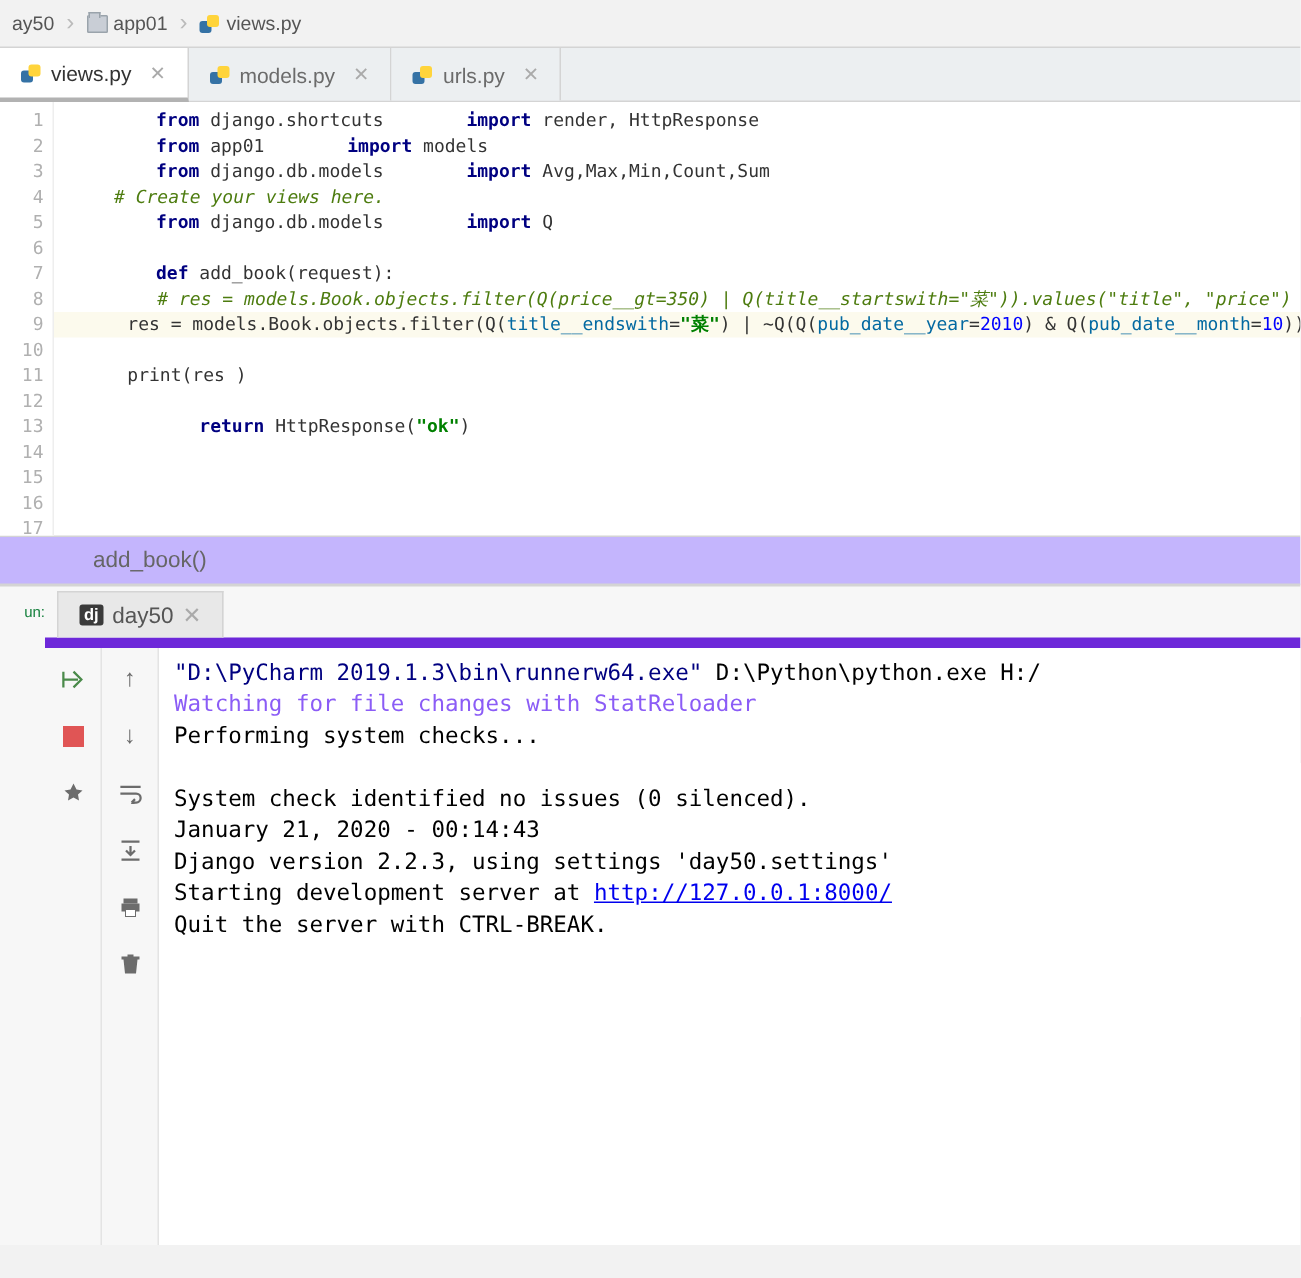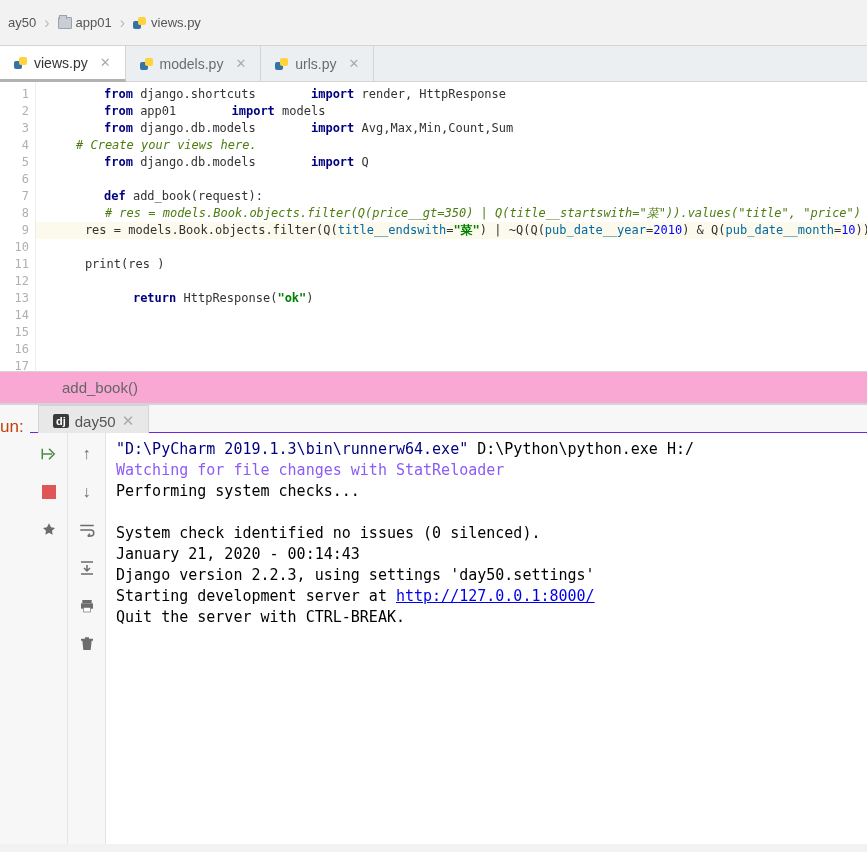--- a/index.html
+++ b/index.html
@@ -1,17 +1,17 @@
 <!DOCTYPE html>
 <html><head>
 <meta charset="utf-8">
 <style>
 * { margin: 0; padding: 0; box-sizing: border-box; }
 body { font-family: "Segoe UI", Arial, sans-serif; font-size: 12px; background: #f2f2f2; color: #333; overflow: hidden; width: 867px; height: 852px; }
-.breadcrumbs { height: 46px; background: #f2f2f2; border-bottom: 1px solid #d4d4d4; display: flex; align-items: center; padding: 0 4px; font-size: 13px; color: #555; }
+.breadcrumbs { height: 32px; background: #f2f2f2; border-bottom: 1px solid #d4d4d4; display: flex; align-items: center; padding: 0 4px; font-size: 13px; color: #555; }
 .breadcrumbs .sep { color: #bbb; margin: 0 4px; font-size: 16px; }
 .breadcrumbs .crumb { display: flex; align-items: center; gap: 4px; padding: 2px 4px; }
 .ico-folder { width: 14px; height: 12px; background: #c9ced6; border-radius: 1px; position: relative; display: inline-block; border: 1px solid #9aa3ab; }
 .ico-folder:before { content:""; position:absolute; top:-3px; left:0; width:6px; height:3px; background:#c9ced6; border:1px solid #9aa3ab; border-bottom:none; }
 .ico-py { width:14px; height:14px; display:inline-block; position:relative; }
 .ico-py:before { content:""; position:absolute; left:0; top:5px; width:8px; height:8px; background:#3572A5; border-radius:2px; }
 .ico-py:after { content:""; position:absolute; left:5px; top:1px; width:8px; height:8px; background:#FFD43B; border-radius:2px; }
 .tabs { height: 36px; background: #eceff1; border-bottom: 1px solid #d4d4d4; display:flex; align-items:stretch; }
 .tab { display:flex; align-items:center; gap:6px; padding:0 14px; border-right:1px solid #d4d4d4; color:#6b6b6b; font-size:14px; cursor:pointer; background:#eceff1; }
 .tab.active { background:#fff; color:#333; border-bottom:3px solid #b2b2b2; margin-bottom:-1px; }
@@ -19,24 +19,24 @@
 .editor-wrap { display:flex; height: calc(100% - 28px - 36px); flex-direction:column; }
 .editor { display:flex; height: 290px; background:#fff; border-bottom:1px solid #d4d4d4; }
 .gutter { width:36px; background:#fff; color:#b0b0b0; text-align:right; padding:4px 6px 4px 0; font-family:Consolas,monospace; font-size:12px; line-height:17px; border-right:1px solid #eee; user-select:none; }
 .code { flex:1; padding:4px 0 4px 20px; font-family:Consolas,monospace; font-size:12px; line-height:17px; white-space:pre; overflow:hidden; }
 .kw { color:#000080; font-weight:bold;margin-left:48px; }
 .str { color:#008000; font-weight:bold; }
 .cmt { color:#4d7c0f; font-style:italic;margin-left:20px; }
 .num { color:#0000ff; }
 .id2 { color:#0369a1; }
 .hl-line { background:#fcfaed; display:block; margin-left:-20px; padding-left:20px; }
-.crumb-bar { height:32px; border-bottom:1px solid #d4d4d4; display:flex; align-items:center; padding-left:62px; font-size:15px; color:#666; background:#f9a8d4; }
+.crumb-bar { height:32px; border-bottom:1px solid #d4d4d4; display:flex; align-items:center; padding-left:62px; font-size:15px; color:#666; background:#c4b5fd; }
 .run-panel { display:flex; height:440px; background:#f7f7f7; border-top:1px solid #d4d4d4; }
-.run-label { width:30px; display:flex; align-items:flex-start; justify-content:flex-start; padding-top:12px; color:#c2410c; font-size:17px; }
-.run-tabs { height:28px; display:flex; align-items:flex-start; border-bottom:1px solid #6d28d9; }
+.run-label { width:30px; display:flex; align-items:flex-start; justify-content:flex-end; padding-top:12px; color:#15803d; font-size:10px; }
+.run-tabs { height:41px; display:flex; align-items:flex-end; border-bottom:7px solid #6d28d9; }
 .run-tab { display:flex; align-items:center; gap:6px; padding:6px 14px; background:#e8e8e8; border:1px solid #d4d4d4; border-bottom:none; font-size:15px; color:#555; margin-left:8px; }
 .run-tab .dj { background:#3a3a3a; color:#fff; font-weight:bold; font-size:11px; padding:1px 3px; border-radius:2px; }
 .run-body { display:flex; flex:1; }
 .run-toolbar { width:38px; display:flex; flex-direction:column; align-items:center; gap:16px; padding-top:10px; background:#f7f7f7; border-right:1px solid #e4e4e4; }
 .run-toolbar2 { width:38px; display:flex; flex-direction:column; align-items:center; gap:16px; padding-top:10px; background:#f7f7f7; border-right:1px solid #e4e4e4; }
 .tbtn { width:22px; height:22px; display:flex; align-items:center; justify-content:center; color:#6c6c6c; cursor:pointer; font-size:16px; }
 .console { flex:1; background:#fff; padding:6px 10px; font-family:Consolas,monospace; font-size:15px; line-height:21px; color:#000; white-space:pre; overflow:hidden; }
 .console .navy { color:#000080; }
 .console .maroon { color:#8b5cf6; }
 .console a { color:#0000ee; text-decoration:underline; }

